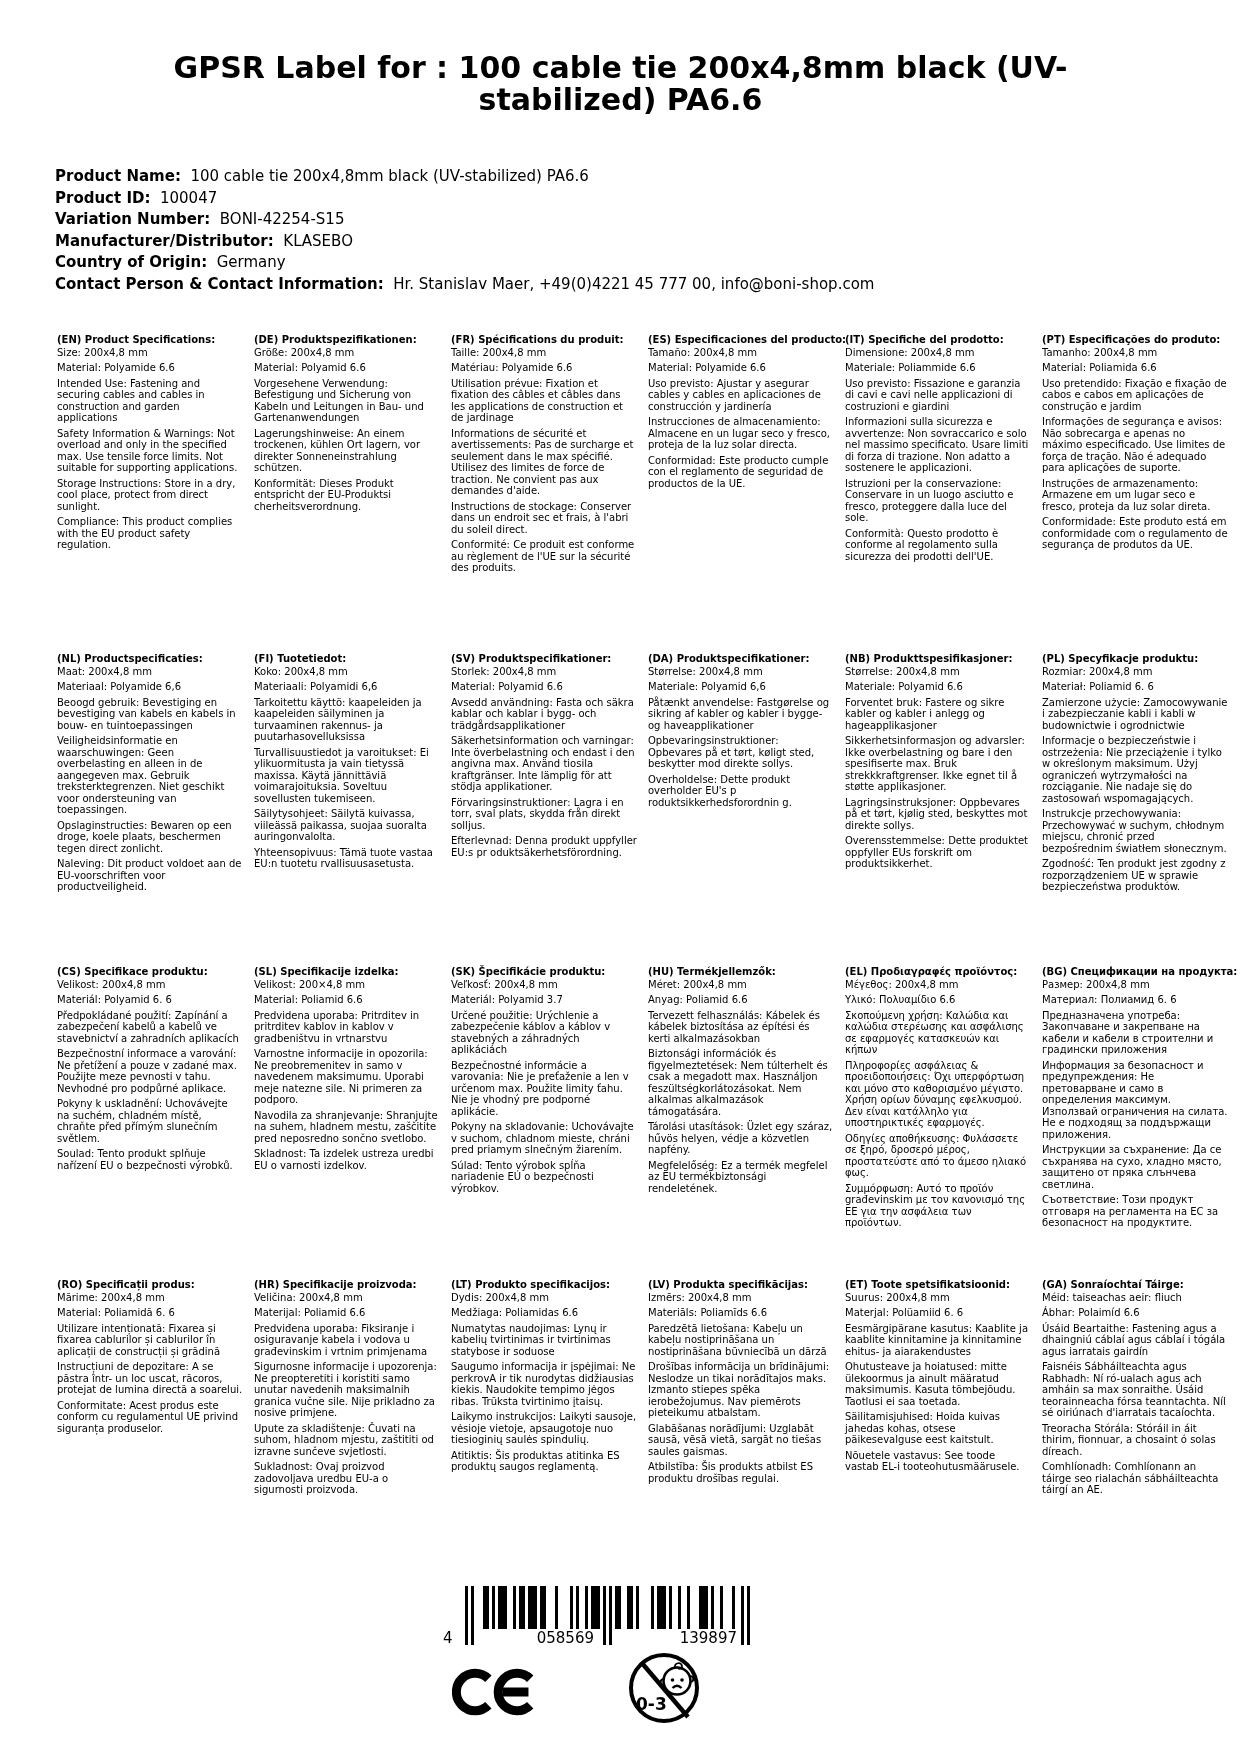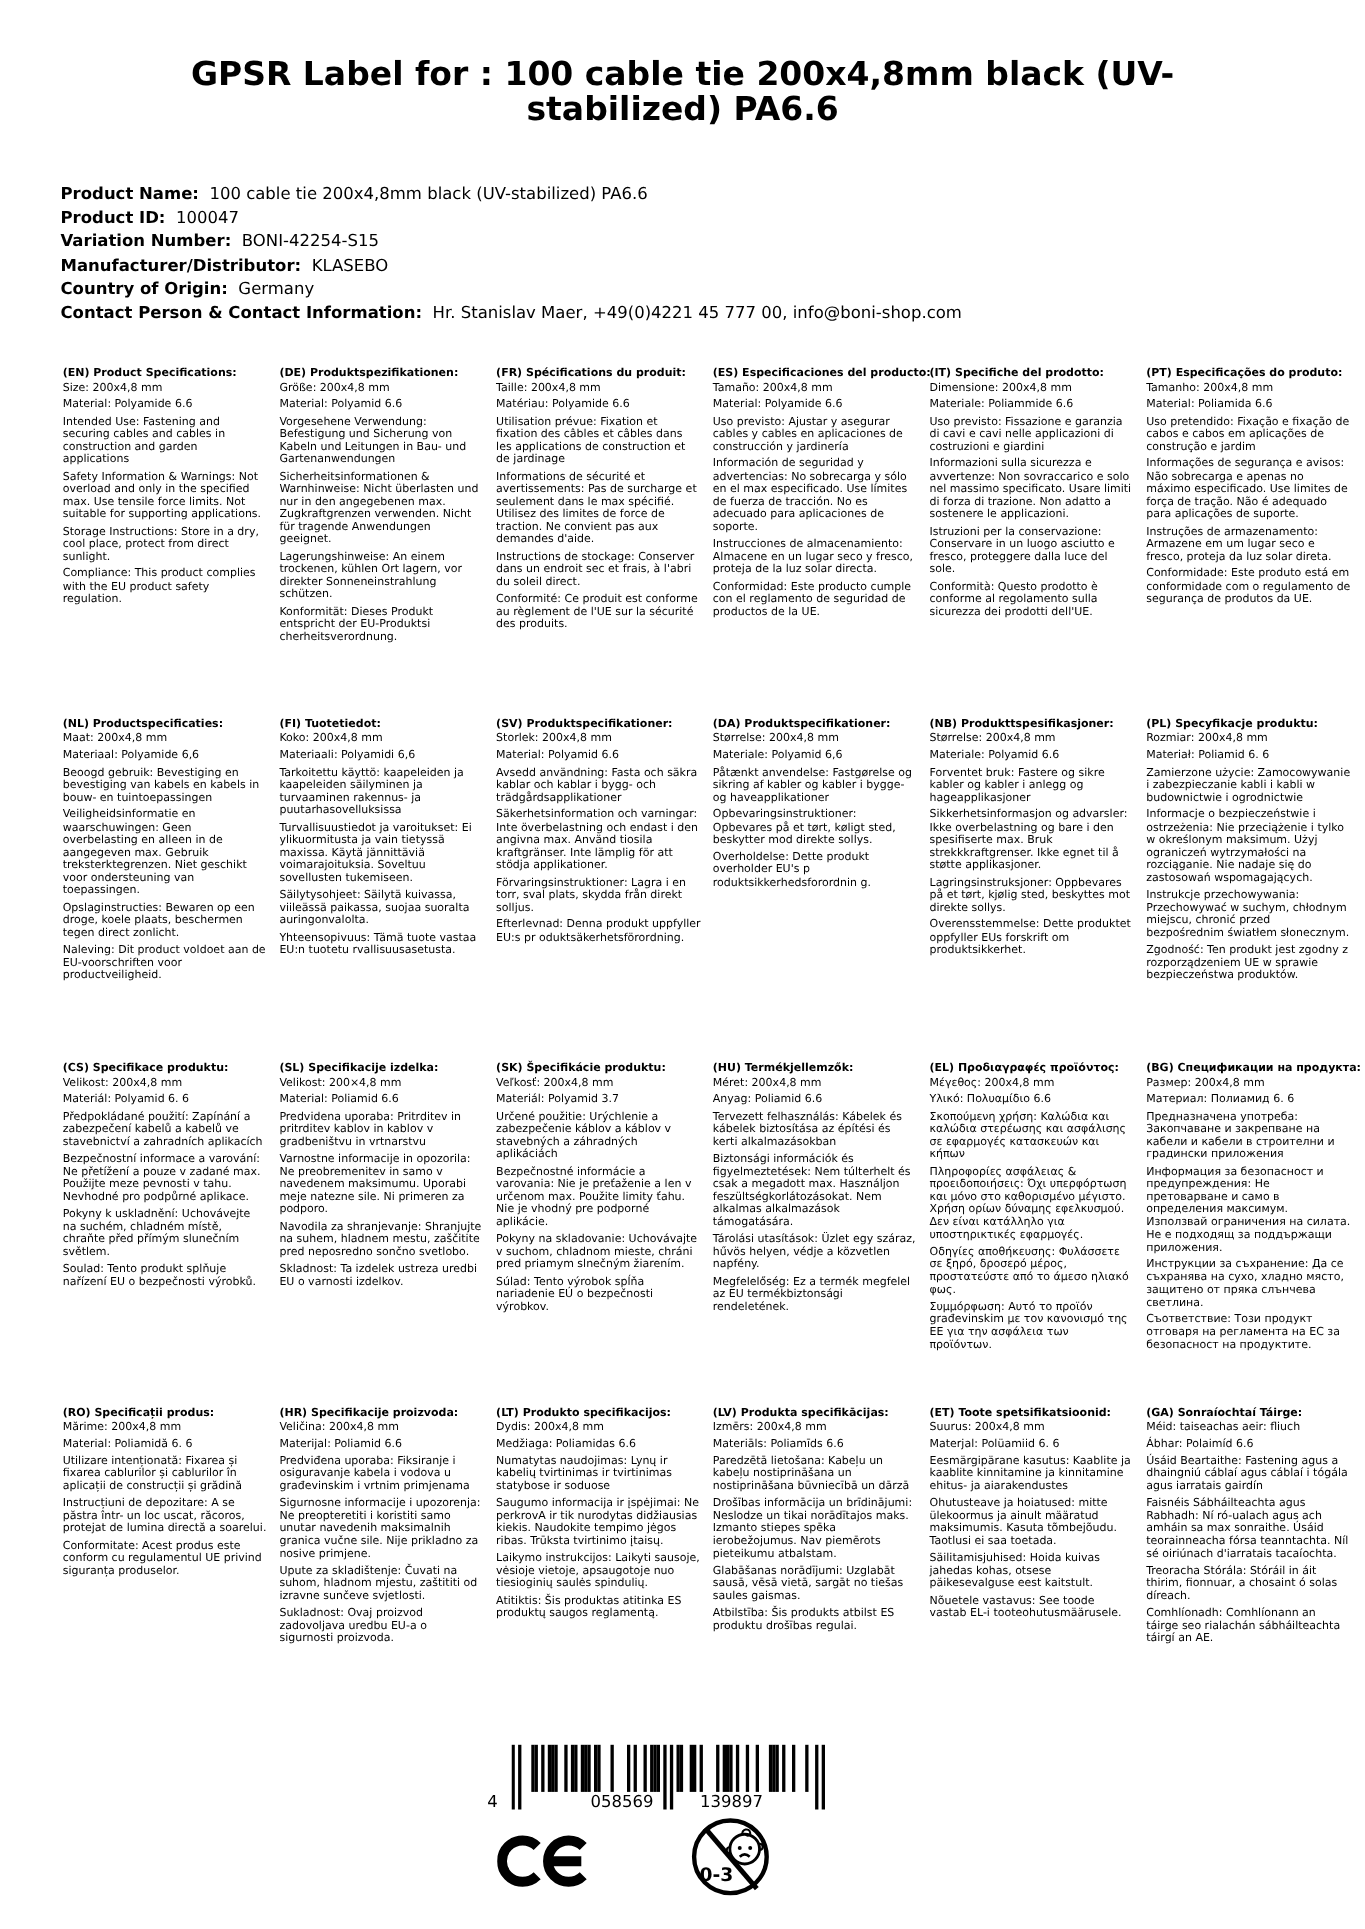--- a/index.html
+++ b/index.html
@@ -24,21 +24,21 @@
     grid-template-rows:319px 313px 313px auto;
   }
   .spec-block{width:186px;font-size:10px;line-height:11.5px;}
   .spec-heading{font-weight:bold;white-space:nowrap;margin:0 0 1px 0;}
   .spec-par{margin:0 0 4px 0;}
   .barcode{position:absolute;left:441px;top:1586px;width:310px;height:66px;}
   .barcode svg{position:absolute;left:24px;top:0;}
   .bc-digit{position:absolute;top:44px;font-size:15px;line-height:16px;}
   .bc-prefix{left:2px;}
   .bc-left{left:33px;width:120px;text-align:right;}
-  .bc-right{left:164px;width:120px;text-align:center;}
+  .bc-right{left:176px;width:120px;text-align:right;}
   .ce-mark{position:absolute;left:452px;top:1664px;}
   .age-warning{position:absolute;left:626px;top:1650px;}
 </style>
 </head>
 <body>
 
 <div class="page">
 
   <div class="title">
     <span class="inner">GPSR Label for : 100 cable tie 200x4,8mm black (UV-stabilized) PA6.6</span>
@@ -61,39 +61,37 @@
         <div class="spec-par">Intended Use: Fastening and securing cables and cables in construction and garden applications</div>
         <div class="spec-par">Safety Information &amp; Warnings: Not overload and only in the specified max. Use tensile force limits. Not suitable for supporting applications.</div>
         <div class="spec-par">Storage Instructions: Store in a dry, cool place, protect from direct sunlight.</div>
         <div class="spec-par">Compliance: This product complies with the EU product safety regulation.</div>
       </div>
       <div class="spec-block">
         <div class="spec-heading">(DE) Produktspezifikationen:</div>
         <div class="spec-par">Größe: 200x4,8 mm</div>
         <div class="spec-par">Material: Polyamid 6.6</div>
         <div class="spec-par">Vorgesehene Verwendung: Befestigung und Sicherung von Kabeln und Leitungen in Bau- und Gartenanwendungen</div>
-        <div class="spec-par">Sicherheitsinformationen &amp; Warnhinweise: Nicht überlasten und nur in den angegebenen max. Zugkraftgrenzen verwenden. Nicht für tragende Anwendungen geeignet.</div>
         <div class="spec-par">Lagerungshinweise: An einem trockenen, kühlen Ort lagern, vor direkter Sonneneinstrahlung schützen.</div>
         <div class="spec-par">Konformität: Dieses Produkt entspricht der EU-Produktsi cherheitsverordnung.</div>
       </div>
       <div class="spec-block">
         <div class="spec-heading">(FR) Spécifications du produit:</div>
         <div class="spec-par">Taille: 200x4,8 mm</div>
         <div class="spec-par">Matériau: Polyamide 6.6</div>
         <div class="spec-par">Utilisation prévue: Fixation et fixation des câbles et câbles dans les applications de construction et de jardinage</div>
         <div class="spec-par">Informations de sécurité et avertissements: Pas de surcharge et seulement dans le max spécifié. Utilisez des limites de force de traction. Ne convient pas aux demandes d'aide.</div>
         <div class="spec-par">Instructions de stockage: Conserver dans un endroit sec et frais, à l'abri du soleil direct.</div>
         <div class="spec-par">Conformité: Ce produit est conforme au règlement de l'UE sur la sécurité des produits.</div>
       </div>
       <div class="spec-block">
         <div class="spec-heading">(ES) Especificaciones del producto:</div>
         <div class="spec-par">Tamaño: 200x4,8 mm</div>
         <div class="spec-par">Material: Polyamide 6.6</div>
         <div class="spec-par">Uso previsto: Ajustar y asegurar cables y cables en aplicaciones de construcción y jardinería</div>
-        <div class="spec-par">Información de seguridad y advertencias: No sobrecarga y sólo en el max especificado. Use límites de fuerza de tracción. No es adecuado para aplicaciones de soporte.</div>
         <div class="spec-par">Instrucciones de almacenamiento: Almacene en un lugar seco y fresco, proteja de la luz solar directa.</div>
         <div class="spec-par">Conformidad: Este producto cumple con el reglamento de seguridad de productos de la UE.</div>
       </div>
       <div class="spec-block">
         <div class="spec-heading">(IT) Specifiche del prodotto:</div>
         <div class="spec-par">Dimensione: 200x4,8 mm</div>
         <div class="spec-par">Materiale: Poliammide 6.6</div>
         <div class="spec-par">Uso previsto: Fissazione e garanzia di cavi e cavi nelle applicazioni di costruzioni e giardini</div>
         <div class="spec-par">Informazioni sulla sicurezza e avvertenze: Non sovraccarico e solo nel massimo specificato. Usare limiti di forza di trazione. Non adatto a sostenere le applicazioni.</div>
         <div class="spec-par">Istruzioni per la conservazione: Conservare in un luogo asciutto e fresco, proteggere dalla luce del sole.</div>

